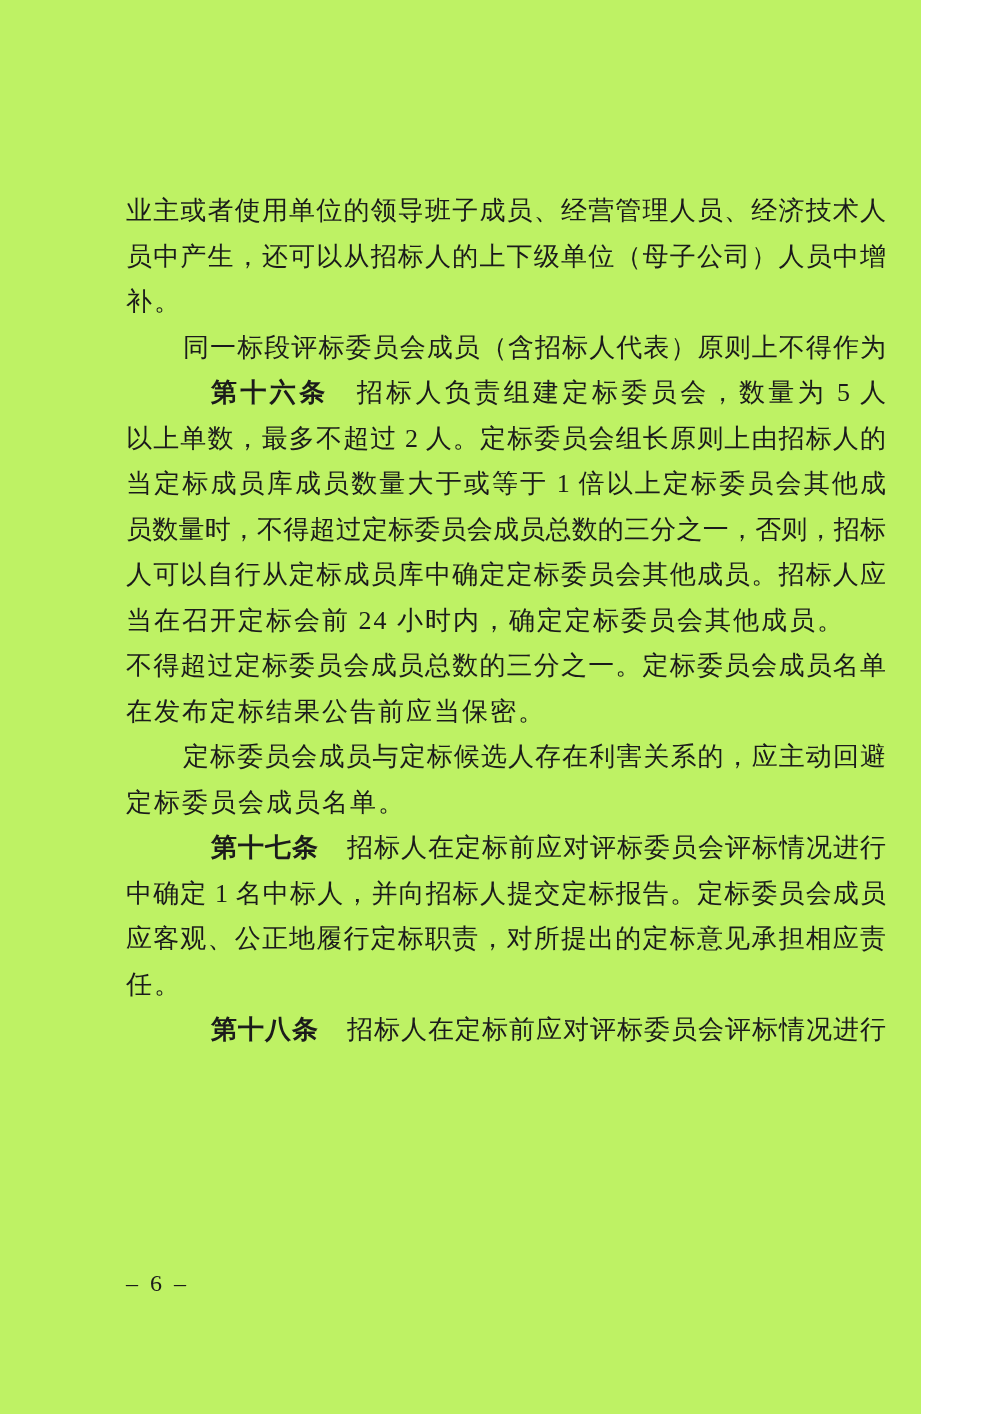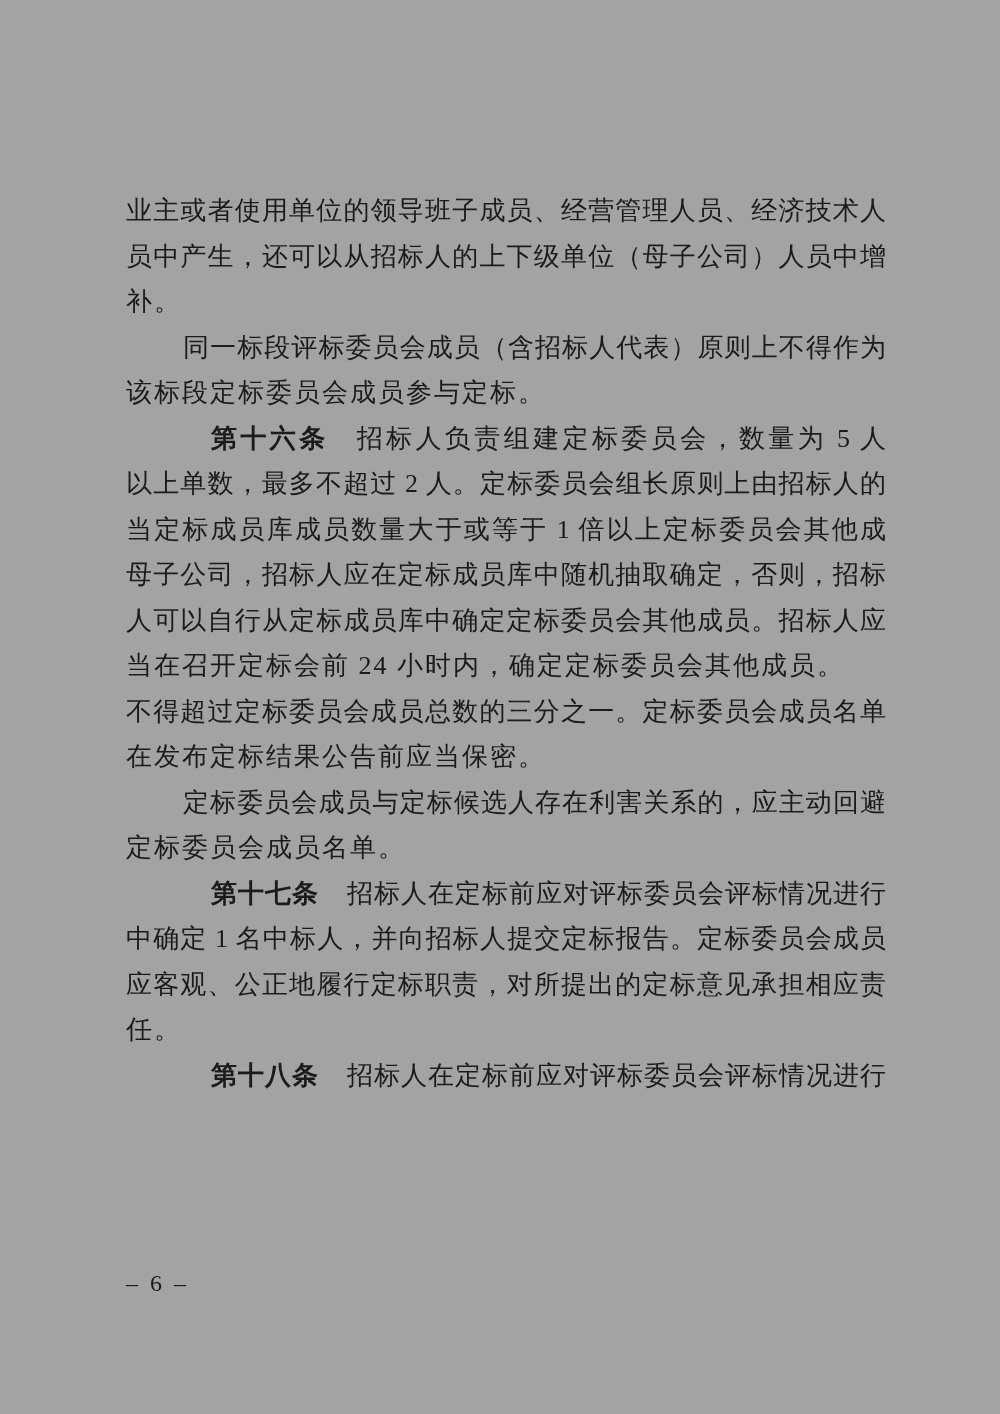--- a/index.html
+++ b/index.html
@@ -1,20 +1,20 @@
 <!DOCTYPE html>
 <html><head>
 <meta charset="utf-8">
 <style>
   html, body { margin: 0; padding: 0; background: #ffffff; }
   .page {
     position: relative;
-    width: 1000px;
+    width: 921px;
     height: 1414px;
-    background: #a3a3a3;
+    background: #bef264;
     font-family: "Liberation Serif", "DejaVu Serif", serif;
     color: #1b1b1b;
     overflow: hidden;
   }
   .textcol {
     position: absolute;
     left: 126px;
     top: 188px;
     width: 760px;
   }
@@ -50,25 +50,24 @@
 <body>
 
 <div class="page">
 
   <div class="textcol">
 
   <div class="line"><span class="t">业主或者使用单位的领导班子成员、经营管理人员、经济技术人</span></div>
       <div class="line"><span class="t">员中产生，还可以从招标人的上下级单位（母子公司）人员中增</span></div>
       <div class="line end"><span class="t">补。</span></div>
       <div class="line indent"><span class="t">同一标段评标委员会成员（含招标人代表）原则上不得作为</span></div>
-      <div class="line end"><span class="t">该标段定标委员会成员参与定标。</span></div>
       <div class="line indent"><span class="art">第十六条</span><span class="t">招标人负责组建定标委员会，数量为 5 人（含）</span></div>
       <div class="line"><span class="t">以上单数，最多不超过 2 人。定标委员会组长原则上由招标人的</span></div>
       <div class="line"><span class="t">当定标成员库成员数量大于或等于 1 倍以上定标委员会其他成</span></div>
-      <div class="line"><span class="t">母子公司，招标人应在定标成员库中随机抽取确定，否则，招标</span></div>
+      <div class="line"><span class="t">员数量时，不得超过定标委员会成员总数的三分之一，否则，招标</span></div>
       <div class="line"><span class="t">人可以自行从定标成员库中确定定标委员会其他成员。招标人应</span></div>
       <div class="line end"><span class="t">当在召开定标会前 24 小时内，确定定标委员会其他成员。</span></div>
       <div class="line"><span class="t">不得超过定标委员会成员总数的三分之一。定标委员会成员名单</span></div>
       <div class="line end"><span class="t">在发布定标结果公告前应当保密。</span></div>
       <div class="line indent"><span class="t">定标委员会成员与定标候选人存在利害关系的，应主动回避</span></div>
       <div class="line end"><span class="t">定标委员会成员名单。</span></div>
       <div class="line indent"><span class="art">第十七条</span><span class="t">招标人在定标前应对评标委员会评标情况进行</span></div>
       <div class="line"><span class="t">中确定 1 名中标人，并向招标人提交定标报告。定标委员会成员</span></div>
       <div class="line"><span class="t">应客观、公正地履行定标职责，对所提出的定标意见承担相应责</span></div>
       <div class="line end"><span class="t">任。</span></div>

